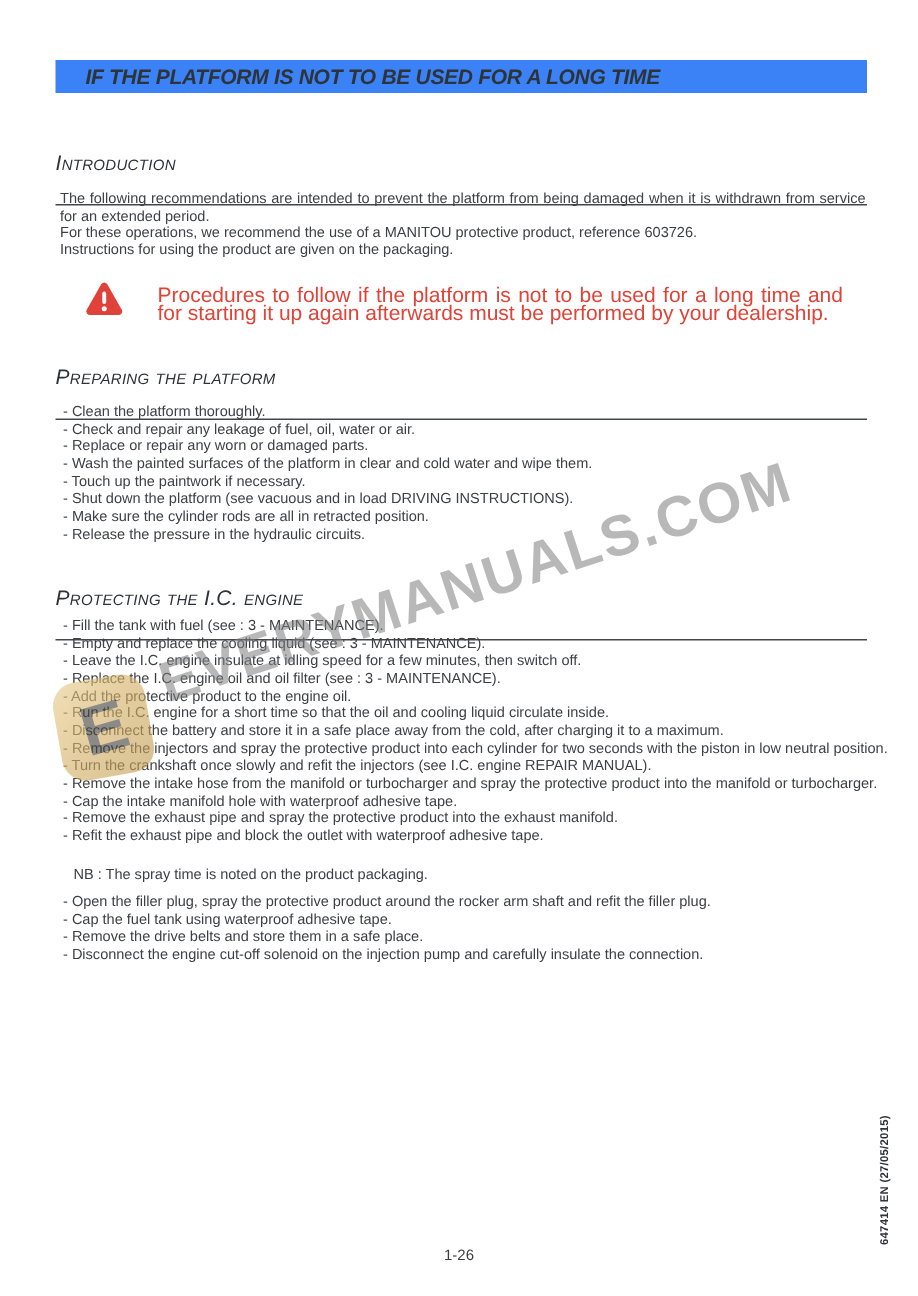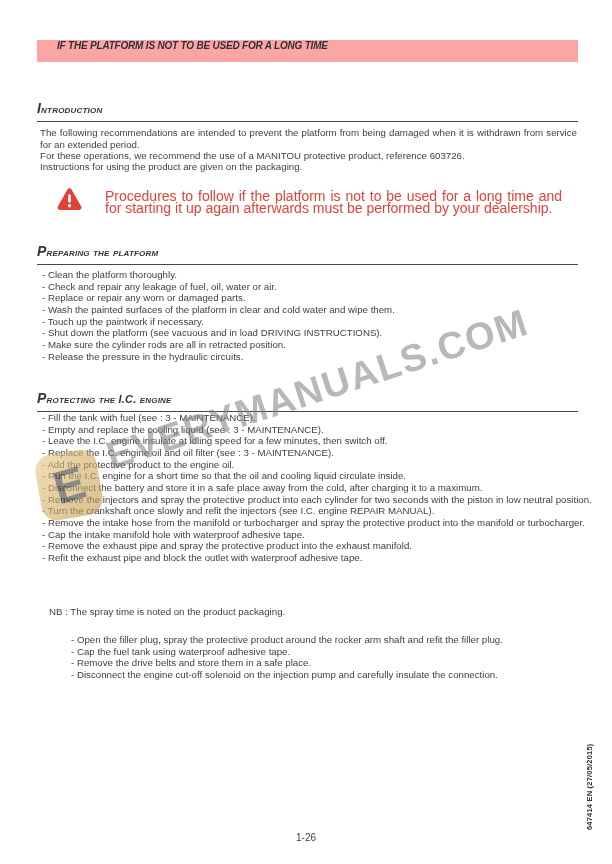--- a/index.html
+++ b/index.html
@@ -7,32 +7,32 @@
     position:relative;
     width:612px;height:864px;
     background:#ffffff;
     font-family:"Liberation Sans",sans-serif;
     color:#3e4144;
     overflow:hidden;
   }
   
   .title-bar{
     position:absolute;left:37px;top:40px;width:541px;height:22px;
-    background:#fca5a5;
-    display:flex;
+    background:#3b82f6;
+    display:flex;align-items:center;
     padding-left:20px;box-sizing:border-box;
-    font-size:10px;font-weight:bold;font-style:italic;
+    font-size:14px;font-weight:bold;font-style:italic;
     color:#2e3338;letter-spacing:-0.2px;
   }
   
   .sec-head{
     position:absolute;left:37px;width:541px;
     border-bottom:1.5px solid #44474a;
-    padding-bottom:5px;
-    font-size:11px;font-weight:bold;font-style:italic;
+    padding-bottom:20px;
+    font-size:14px;font-weight:normal;font-style:italic;
     font-variant:small-caps;
     color:#2e3338;letter-spacing:0.2px;
   }
   .sec-head .ht{display:inline-block;}
   .sec-head .ht::first-letter{font-size:14px;}
   
   .body-text{
     position:absolute;
     font-size:9.7px;line-height:11.7px;color:#3e4144;
   }
@@ -43,21 +43,21 @@
     position:absolute;left:105px;top:190px;width:457px;
     font-size:14px;line-height:12.2px;color:#e04338;text-align:justify;
   }
   
   .doc-list{position:absolute;left:42px;}
   .doc-list .li{
     font-size:9.7px;line-height:11.65px;color:#3e4144;white-space:nowrap;
   }
   .note{
     position:absolute;left:49px;
-    font-size:9.7px;color:#3e4144;white-space:nowrap;margin-top:28px;
+    font-size:9.7px;color:#3e4144;white-space:nowrap;
   }
   
   .wm-text{
     position:absolute;left:108px;top:436px;
     transform:rotate(-18deg);transform-origin:0 50%;
     font-size:38px;font-weight:bold;letter-spacing:1.5px;
     color:#7f7f7f;opacity:0.55;white-space:nowrap;
     pointer-events:none;z-index:6;
   }
   .wm-logo{
@@ -142,21 +142,21 @@
     <div class="li">- Remove the injectors and spray the protective product into each cylinder for two seconds with the piston in low neutral position.</div>
     <div class="li">- Turn the crankshaft once slowly and refit the injectors (see I.C. engine REPAIR MANUAL).</div>
     <div class="li">- Remove the intake hose from the manifold or turbocharger and spray the protective product into the manifold or turbocharger.</div>
     <div class="li">- Cap the intake manifold hole with waterproof adhesive tape.</div>
     <div class="li">- Remove the exhaust pipe and spray the protective product into the exhaust manifold.</div>
     <div class="li">- Refit the exhaust pipe and block the outlet with waterproof adhesive tape.</div>
   </div>
 
   <div class="note" style="top:578px;">NB : The spray time is noted on the product packaging.</div>
 
-  <div class="doc-list" style="top:634px;margin-left:29px;">
+  <div class="doc-list" style="top:596px;">
     <div class="li">- Open the filler plug, spray the protective product around the rocker arm shaft and refit the filler plug.</div>
     <div class="li">- Cap the fuel tank using waterproof adhesive tape.</div>
     <div class="li">- Remove the drive belts and store them in a safe place.</div>
     <div class="li">- Disconnect the engine cut-off solenoid on the injection pump and carefully insulate the connection.</div>
   </div>
 
   <div class="wm-logo">
     <span class="glyph">E</span>
   </div>
   <div class="wm-text">EVERYMANUALS.COM</div>

